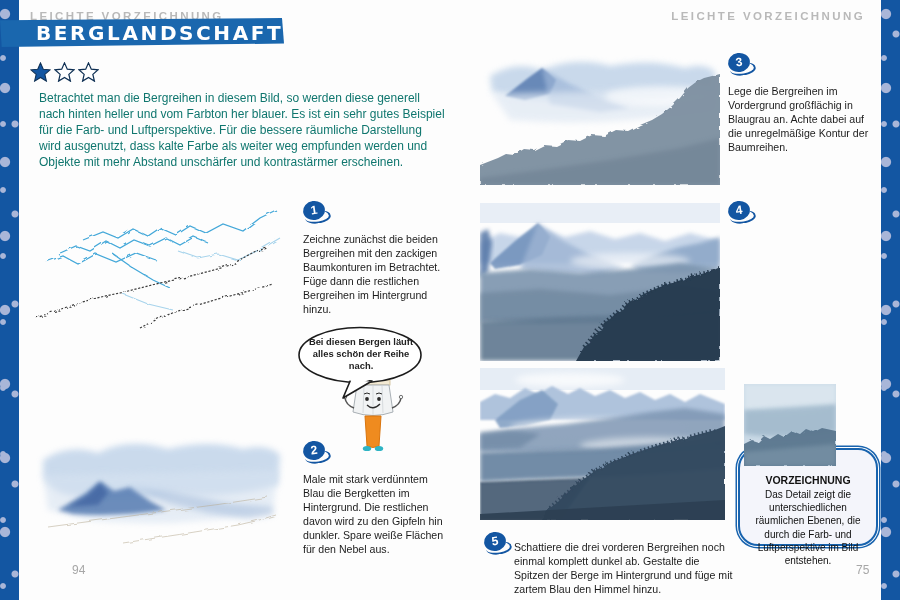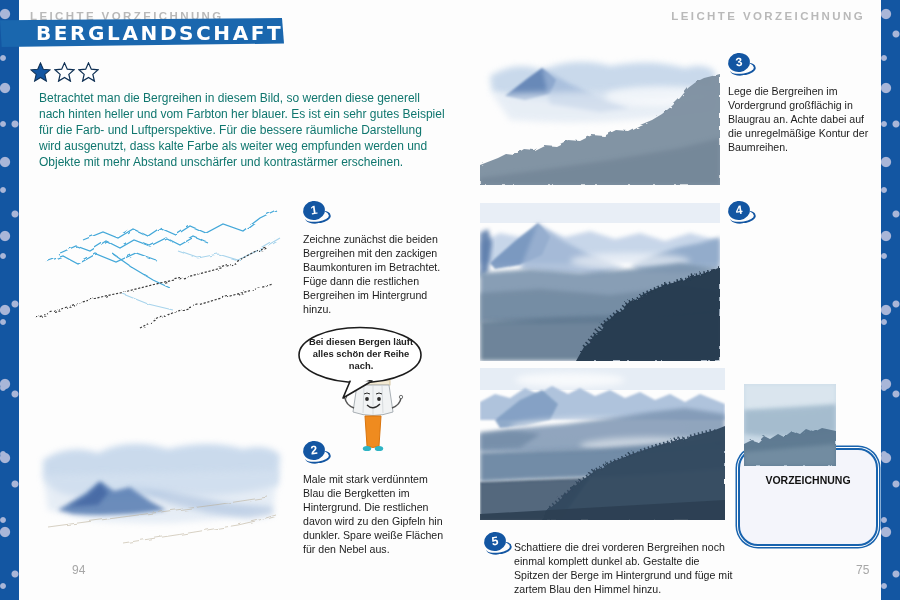--- a/index.html
+++ b/index.html
@@ -215,20 +215,21 @@
     <path d="M0,146 L245,132 L245,152 L0,152 Z" fill="#2c3f52" opacity="0.9"></path>
   </svg>
 
   <div class="abs" style="left:484px;top:531px;">
     <span class="step-num">5</span>
   </div>
   <div class="abs step-text" style="left:514px;top:528px;width:222px;margin-top:12px;">Schattiere die drei vorderen Bergreihen noch einmal komplett dunkel ab. Gestalte die Spitzen der Berge im Hintergrund und füge mit zartem Blau den Himmel hinzu.</div>
 
   <div class="abs detail-box">
     <div class="detail-title">VORZEICHNUNG</div>
+    <div class="detail-text">Das Detail zeigt die unterschiedlichen räumlichen Ebenen, die durch die Farb- und Luftperspektive im Bild entstehen.</div>
   </div>
 
   <svg class="abs detail-img" width="92" height="82" viewBox="0 0 92 82">
     <rect x="0" y="0" width="92" height="82" fill="#c9d9e6"></rect>
     <path d="M0,0 L92,0 L92,22 Q46,32 0,26 Z" fill="#dce7ef" opacity="0.9" filter="url(#blur2)"></path>
     <path d="M0,26 L92,20 L92,48 Q45,56 0,50 Z" fill="#9db6c9" opacity="0.8" filter="url(#blur2)"></path>
     <path d="M0,60 L8,56 L14,58 L20,52 L26,55 L34,50 L40,53 L48,47 L56,50 L62,45 L70,48 L78,44 L92,47 L92,82 L0,82 Z" fill="#5a768e" opacity="0.95" filter="url(#rough)"></path>
     <path d="M0,68 L92,60 L92,82 L0,82 Z" fill="#7f98ab" opacity="0.6" filter="url(#blur2)"></path>
   </svg>
 

